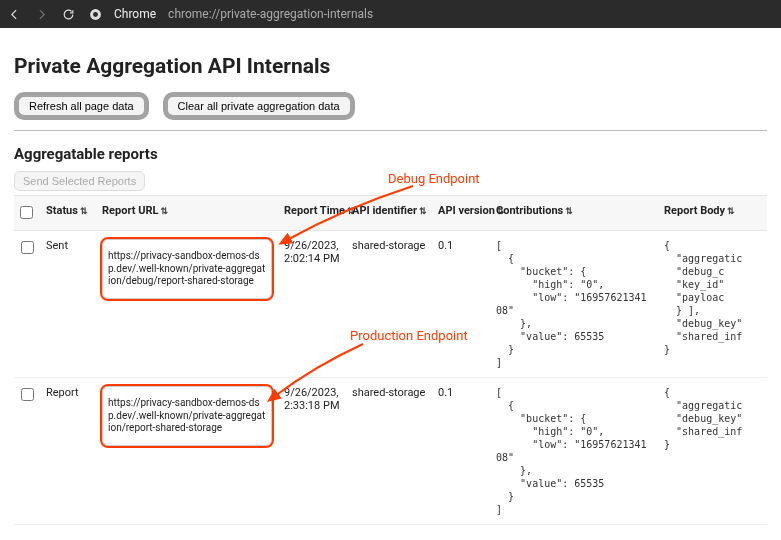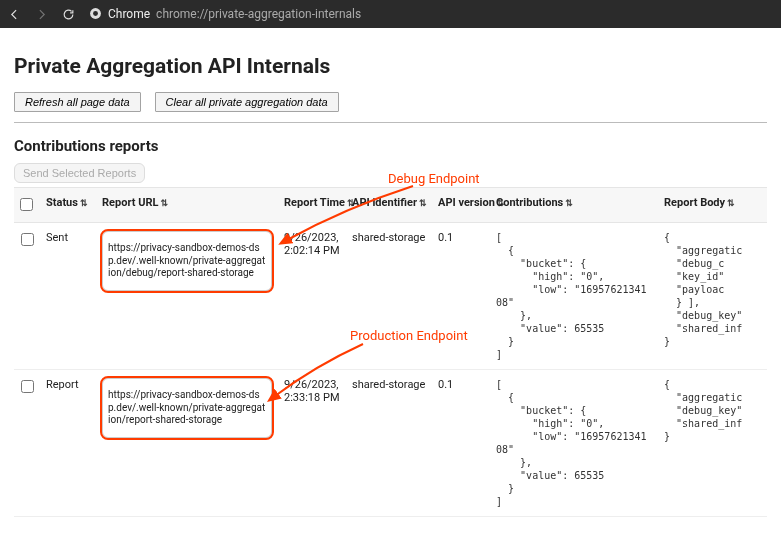--- a/index.html
+++ b/index.html
@@ -1,27 +1,27 @@
 <!DOCTYPE html>
 <html><head>
 <meta charset="utf-8">
 <style>
   * { box-sizing: border-box; margin: 0; padding: 0; }
   body { font-family: -apple-system, BlinkMacSystemFont, "Segoe UI", Roboto, Arial, sans-serif; font-size: 12px; color: #222; background: #fff; width: 781px; }
   .browser-chrome { background: #2b2b2b; height: 28px; display: flex; align-items: center; padding: 0 8px; gap: 14px; }
   .nav-btn { color: #ccc; font-size: 14px; line-height: 1; display: inline-flex; align-items: center; }
   .nav-btn.dim { opacity: 0.4; }
-  .addr { display: flex; align-items: flex-start; gap: 6px; color: #ddd; font-size: 12px; }
+  .addr { display: flex; align-items: flex-end; gap: 12px; color: #ddd; font-size: 12px; }
   .addr .chrome-icon svg { display: block; }
   .addr .label { color: #eee; }
   .addr .url { color: #aaa; }
   .page { padding: 10px 14px 0 14px; }
   h1 { font-size: 21px; font-weight: 700; margin: 16px 0 14px 0; }
   .btn-row { display: flex; gap: 14px; margin-bottom: 10px; }
-  .btn { background: #f4f4f4; border: 1px solid #a3a3a3; border-radius: 1px; padding: 3px 10px; font-size: 11px; cursor: pointer; font-style: italic; }
+  .btn { background: #f4f4f4; border: 5px solid #a3a3a3; border-radius: 10px; padding: 3px 10px; font-size: 11px; cursor: pointer; }
   hr.sep { border: none; border-top: 1px solid #bbb; margin: 6px 0 14px 0; }
   h2 { font-size: 15px; font-weight: 700; margin-bottom: 8px; }
   .send-btn { background: #f5f5f5; border: 1px solid #ddd; border-radius: 6px; color: #aaa; padding: 3px 8px; font-size: 11px; cursor: default; margin-bottom: 4px; }
   table { width: 100%; border-collapse: collapse; table-layout: fixed; font-size: 11px; }
   thead tr { background: #f7f7f7; }
   th, td { text-align: left; vertical-align: top; padding: 8px 6px; margin-left: 32px; }
   th { font-weight: 700; border-top: 1px solid #e5e5e5; border-bottom: 1px solid #e5e5e5; white-space: nowrap; }
   .sort { font-size: 9px; margin-left: 2px; color: #444; }
   .col-cb { width: 26px; }
   .col-status { width: 56px; }
@@ -78,21 +78,21 @@
 
   <h1>Private Aggregation API Internals</h1>
 
   <div class="btn-row">
     <button class="btn">Refresh all page data</button>
     <button class="btn">Clear all private aggregation data</button>
   </div>
 
   <hr class="sep">
 
-  <h2>Contributions reports</h2>
+  <h2>Aggregatable reports</h2>
 
   <button class="send-btn" disabled="">Send Selected Reports</button>
 
   <table>
     <colgroup>
       <col class="col-cb">
         <col class="col-status">
         <col class="col-url">
         <col class="col-time">
         <col class="col-api">

